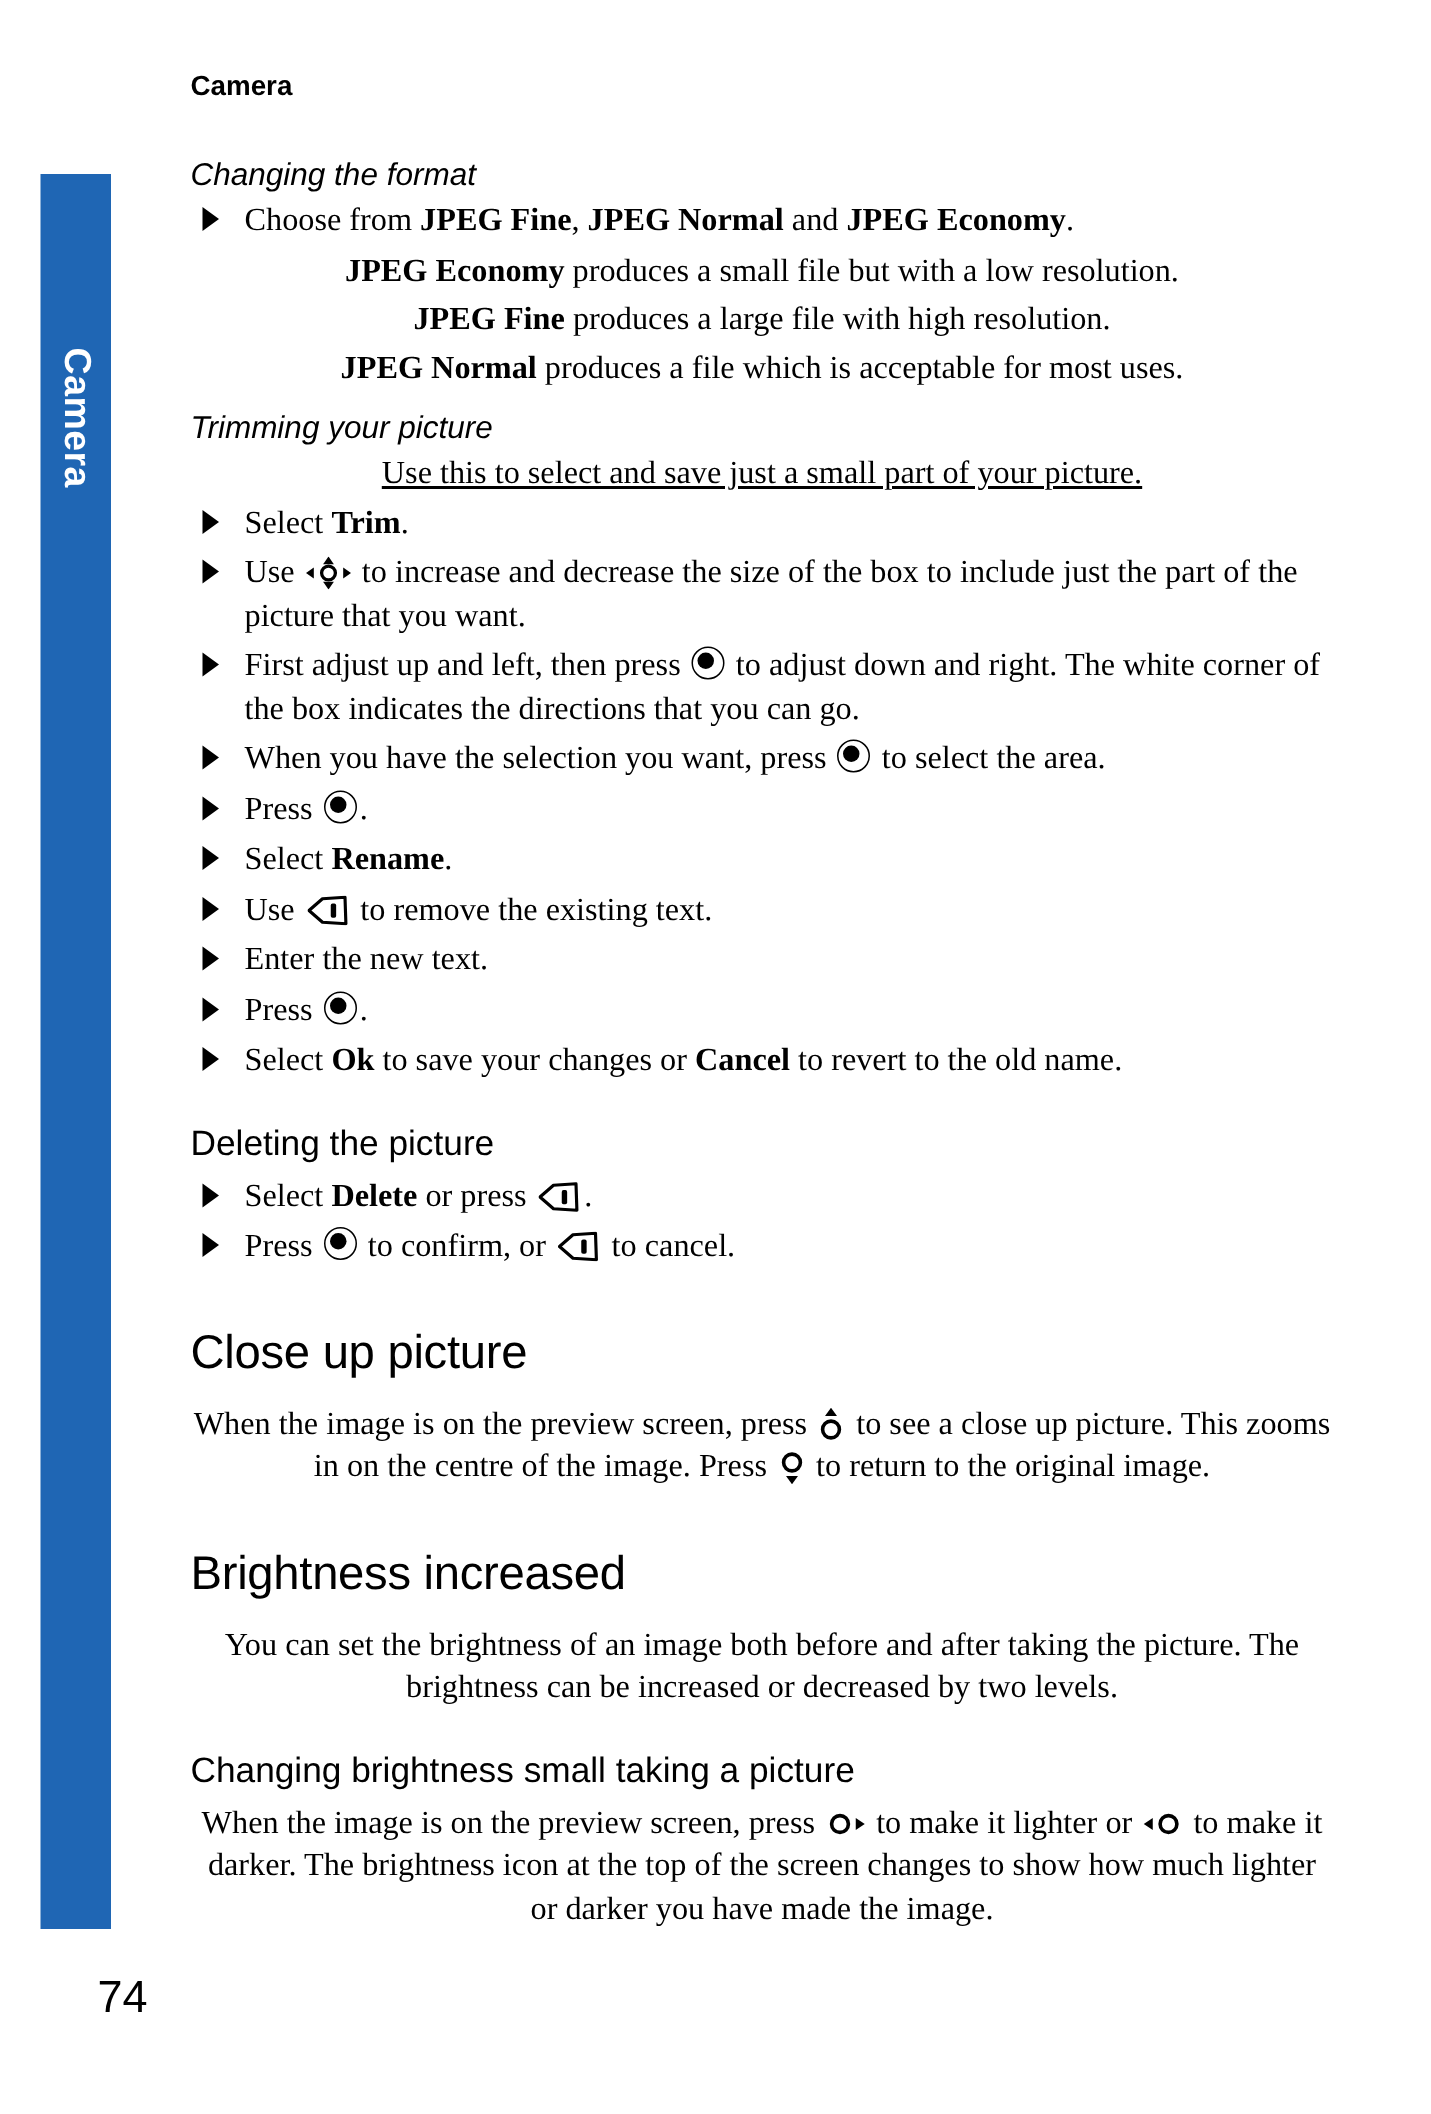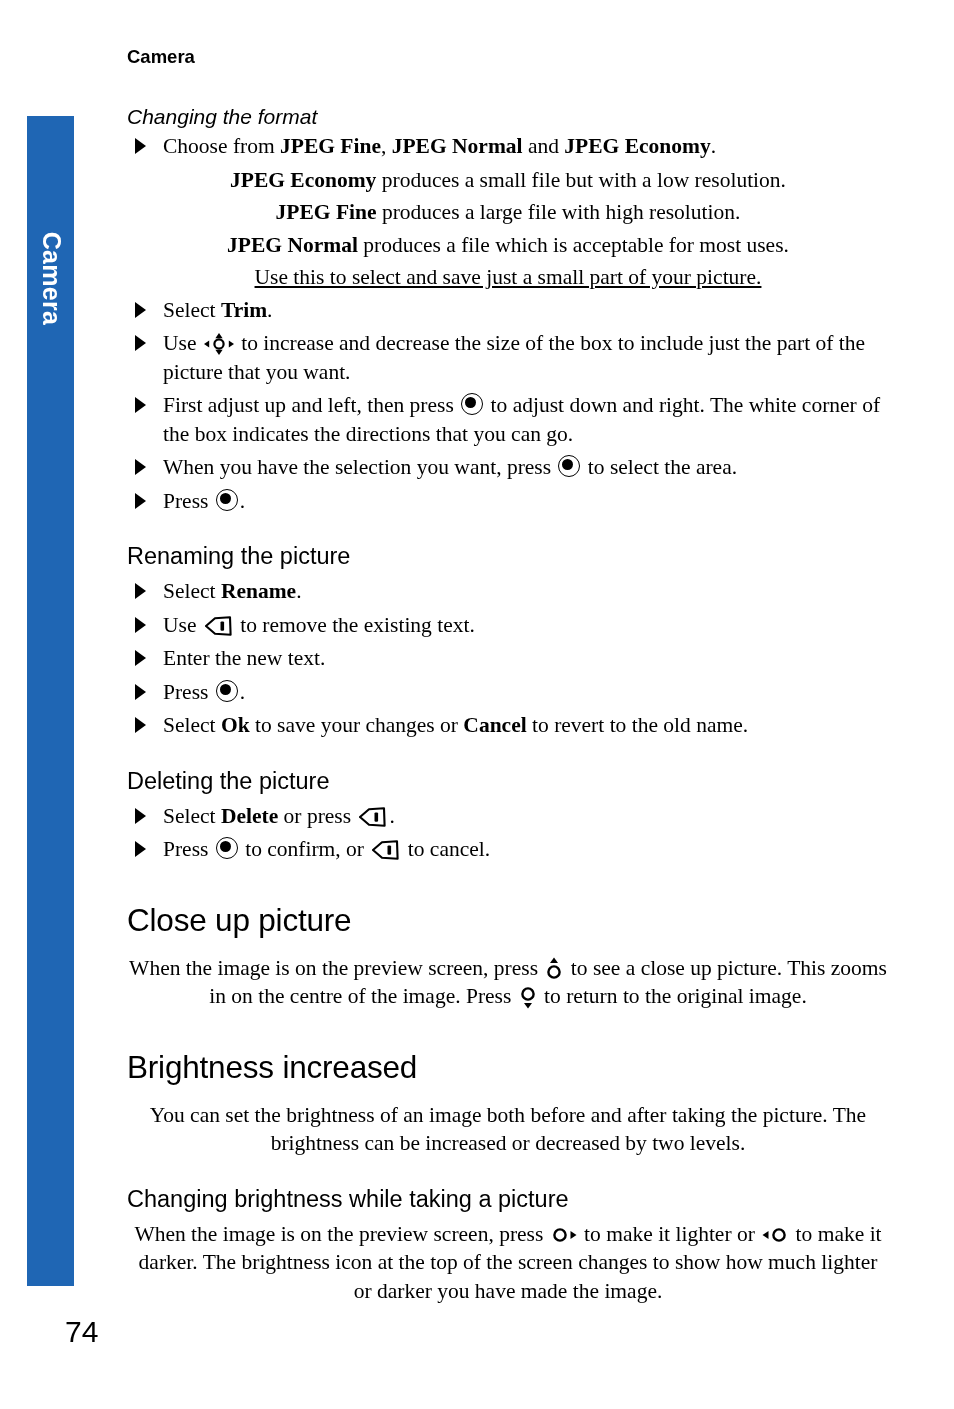--- a/index.html
+++ b/index.html
@@ -188,20 +188,21 @@
     <p class="body">
       <b>JPEG Economy</b><span> produces a small file but with a low resolution.</span>
     </p>
     <p class="body">
       <b>JPEG Fine</b><span> produces a large file with high resolution.</span>
     </p>
     <p class="body">
       <b>JPEG Normal</b><span> produces a file which is acceptable for most uses.</span>
     </p>
 
+    <h3 class="sub-italic" style="margin-top:14px;">Trimming your picture</h3>
     <p class="body tight">Use this to select and save just a small part of your picture.</p>
 
     <ul class="steps" style="margin-top:4px;">
       <li>
         <span class="tri"></span>
         <span>Select </span><b>Trim</b><span>.</span>
       </li>
 
       <li>
         <span class="tri"></span>
@@ -223,21 +224,20 @@
         <span class="tri"></span>
         <span>When you have the selection you want, press </span><span class="ico ico-select"></span><span> to select the area.</span>
       </li>
 
       <li>
         <span class="tri"></span>
         <span>Press </span><span class="ico ico-select"></span><span>.</span>
       </li>
     </ul>
 
-    <h2 class="section">Renaming the picture</h2>
 
     <ul class="steps">
       <li>
         <span class="tri"></span>
         <span>Select </span><b>Rename</b><span>.</span>
       </li>
       <li>
         <span class="tri"></span>
         <span>Use </span><span class="ico ico-clear"><svg viewBox="0 0 27 20" width="27" height="20">
               <path d="M1 10 L10 2.2 L25 1.2 L25.6 18.8 L10 17.8 Z" fill="none" stroke="#000" stroke-width="2.1" stroke-linejoin="round"></path>
@@ -286,21 +286,21 @@
           </svg></span><span> to see a close up picture. This zooms in on the centre of the image. Press </span><span class="ico ico-dir"><svg viewBox="0 0 18 24" width="18" height="24">
             <circle cx="9" cy="9" r="5.6" fill="none" stroke="#000" stroke-width="2.4"></circle>
             <polygon points="9,23.5 13,18 5,18" fill="#000"></polygon>
           </svg></span><span> to return to the original image.</span>
     </p>
 
     <h1 class="chapter">Brightness increased</h1>
 
     <p class="body">You can set the brightness of an image both before and after taking the picture. The brightness can be increased or decreased by two levels.</p>
 
-    <h2 class="section">Changing brightness while taking a picture</h2>
+    <h2 class="section">Changing brightness small taking a picture</h2>
 
     <p class="body">
       <span>When the image is on the preview screen, press </span><span class="ico ico-dir horiz"><svg viewBox="0 0 26 18" width="26" height="18">
             <circle cx="9" cy="9" r="5.6" fill="none" stroke="#000" stroke-width="2.4"></circle>
             <polygon points="25.5,9 19.5,13 19.5,5" fill="#000"></polygon>
           </svg></span><span> to make it lighter or </span><span class="ico ico-dir horiz"><svg viewBox="0 0 26 18" width="26" height="18">
             <polygon points="0.5,9 6.5,13 6.5,5" fill="#000"></polygon>
             <circle cx="17" cy="9" r="5.6" fill="none" stroke="#000" stroke-width="2.4"></circle>
           </svg></span><span> to make it darker. The brightness icon at the top of the screen changes to show how much lighter or darker you have made the image.</span>
     </p>

